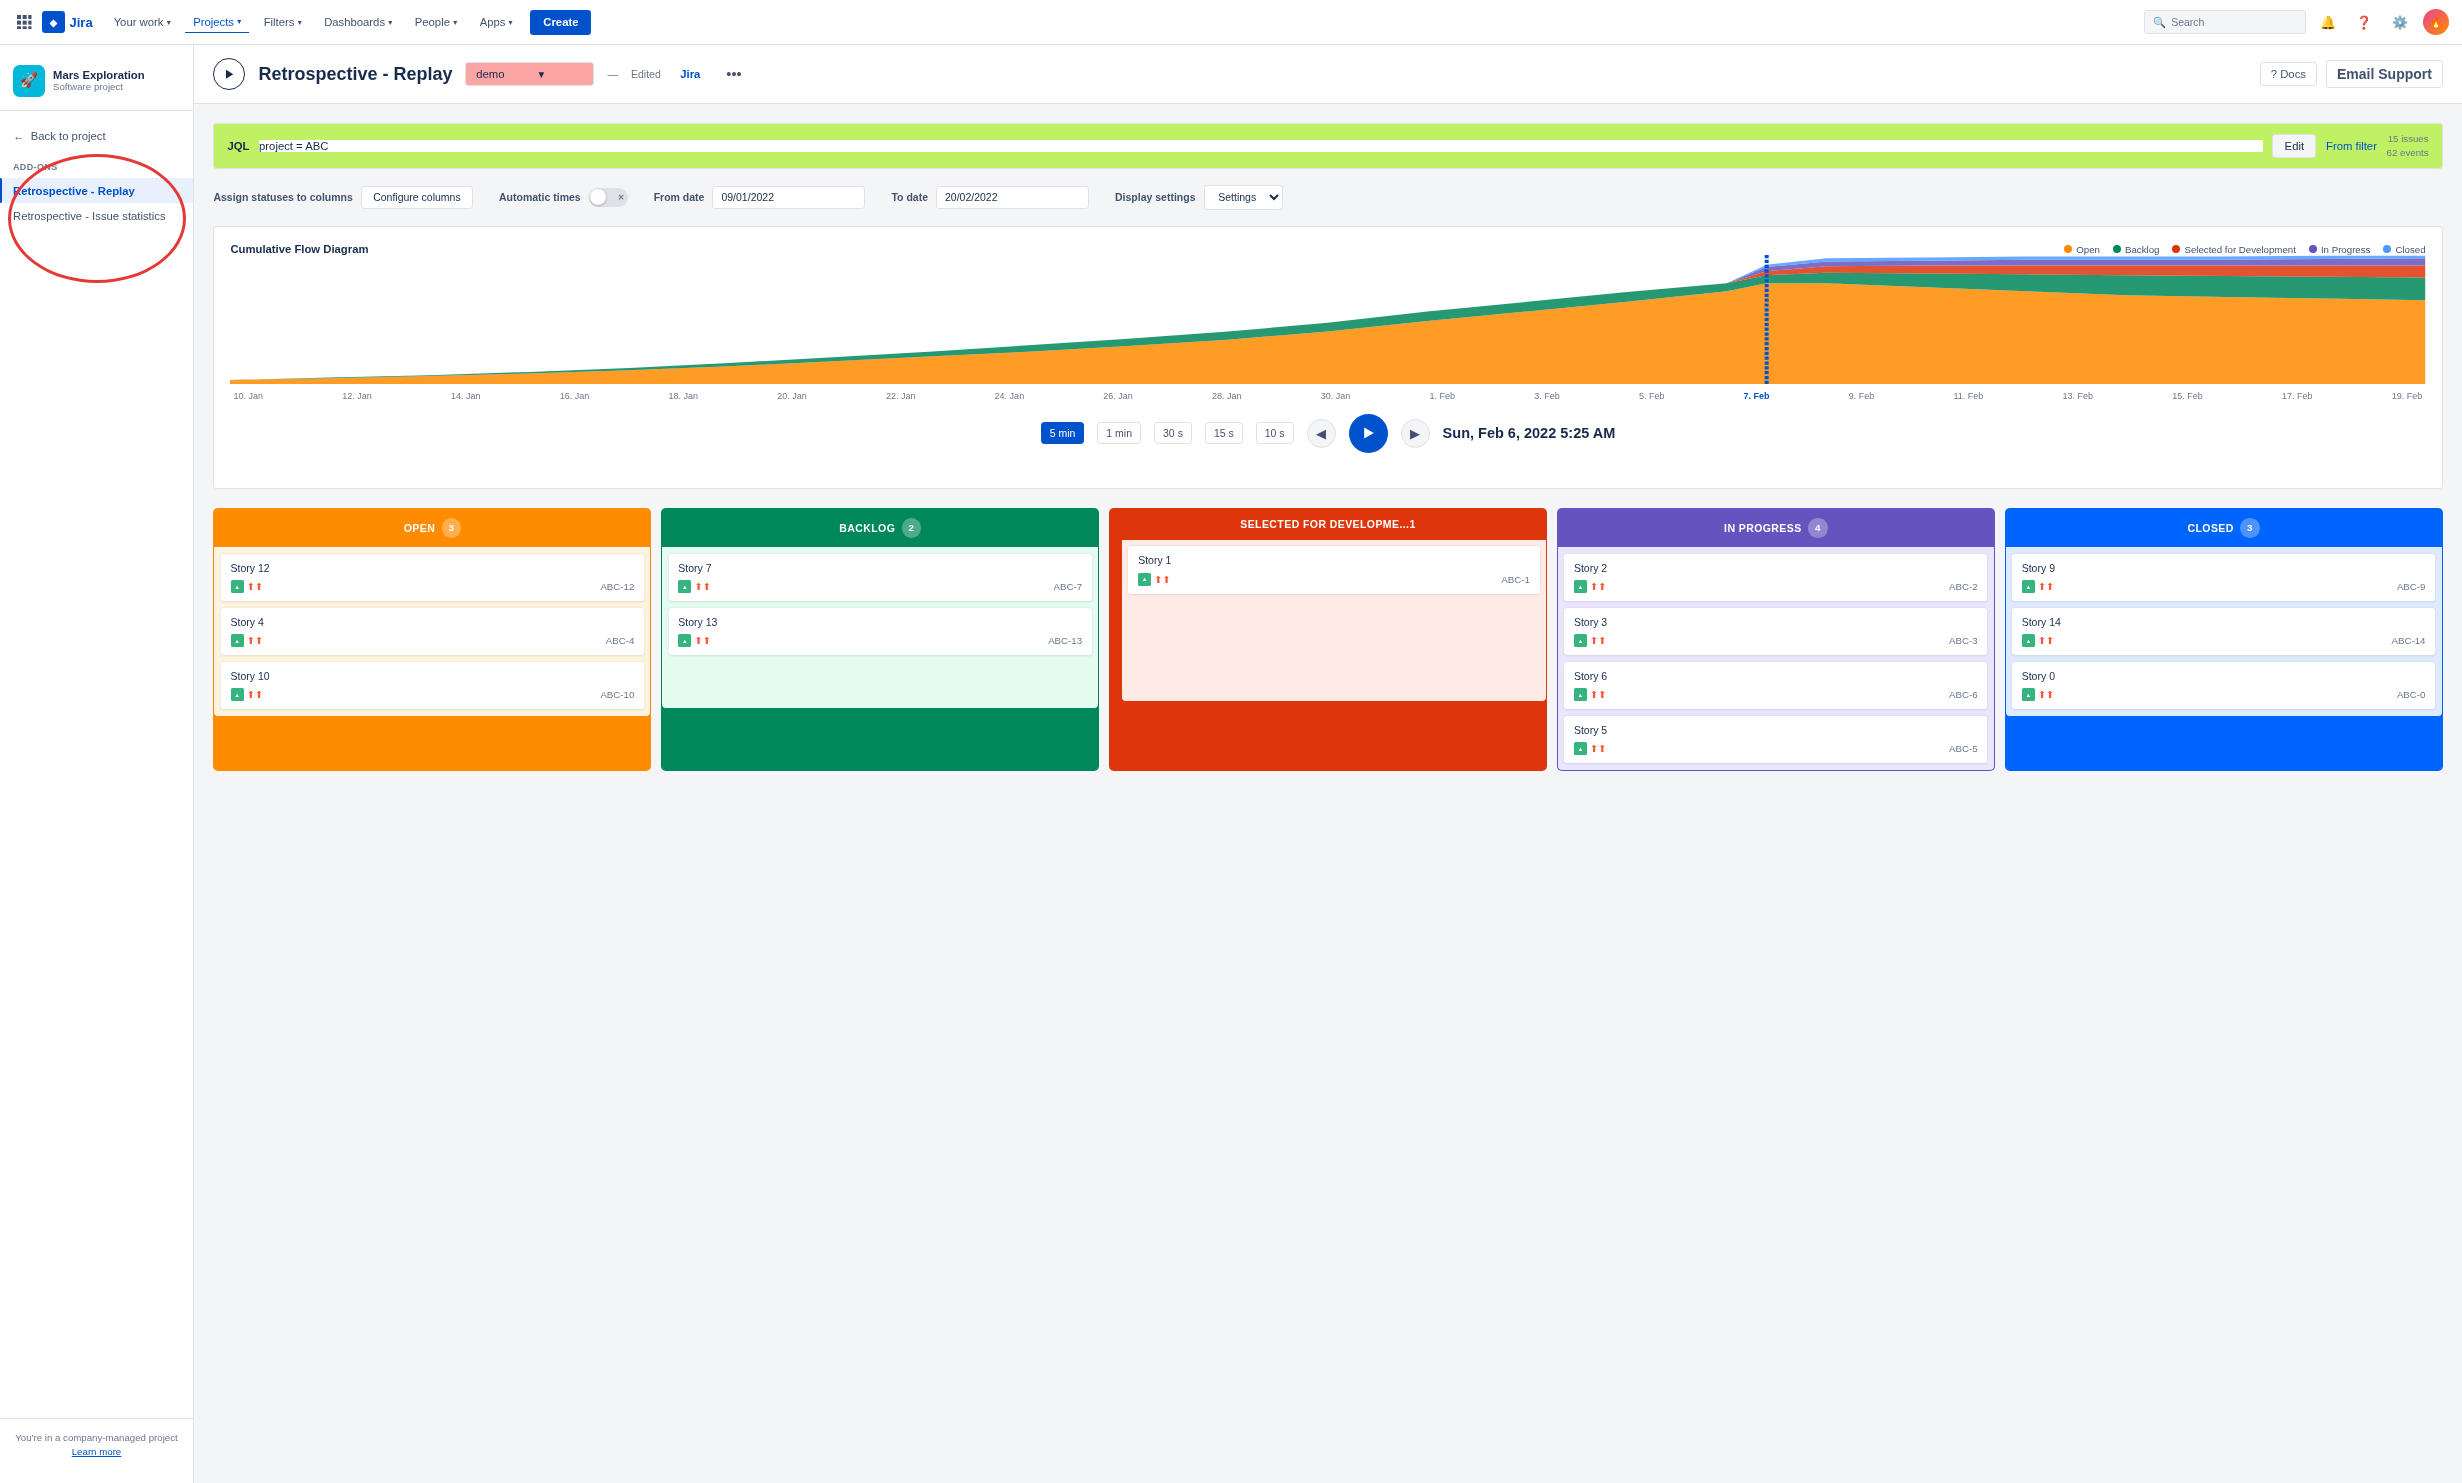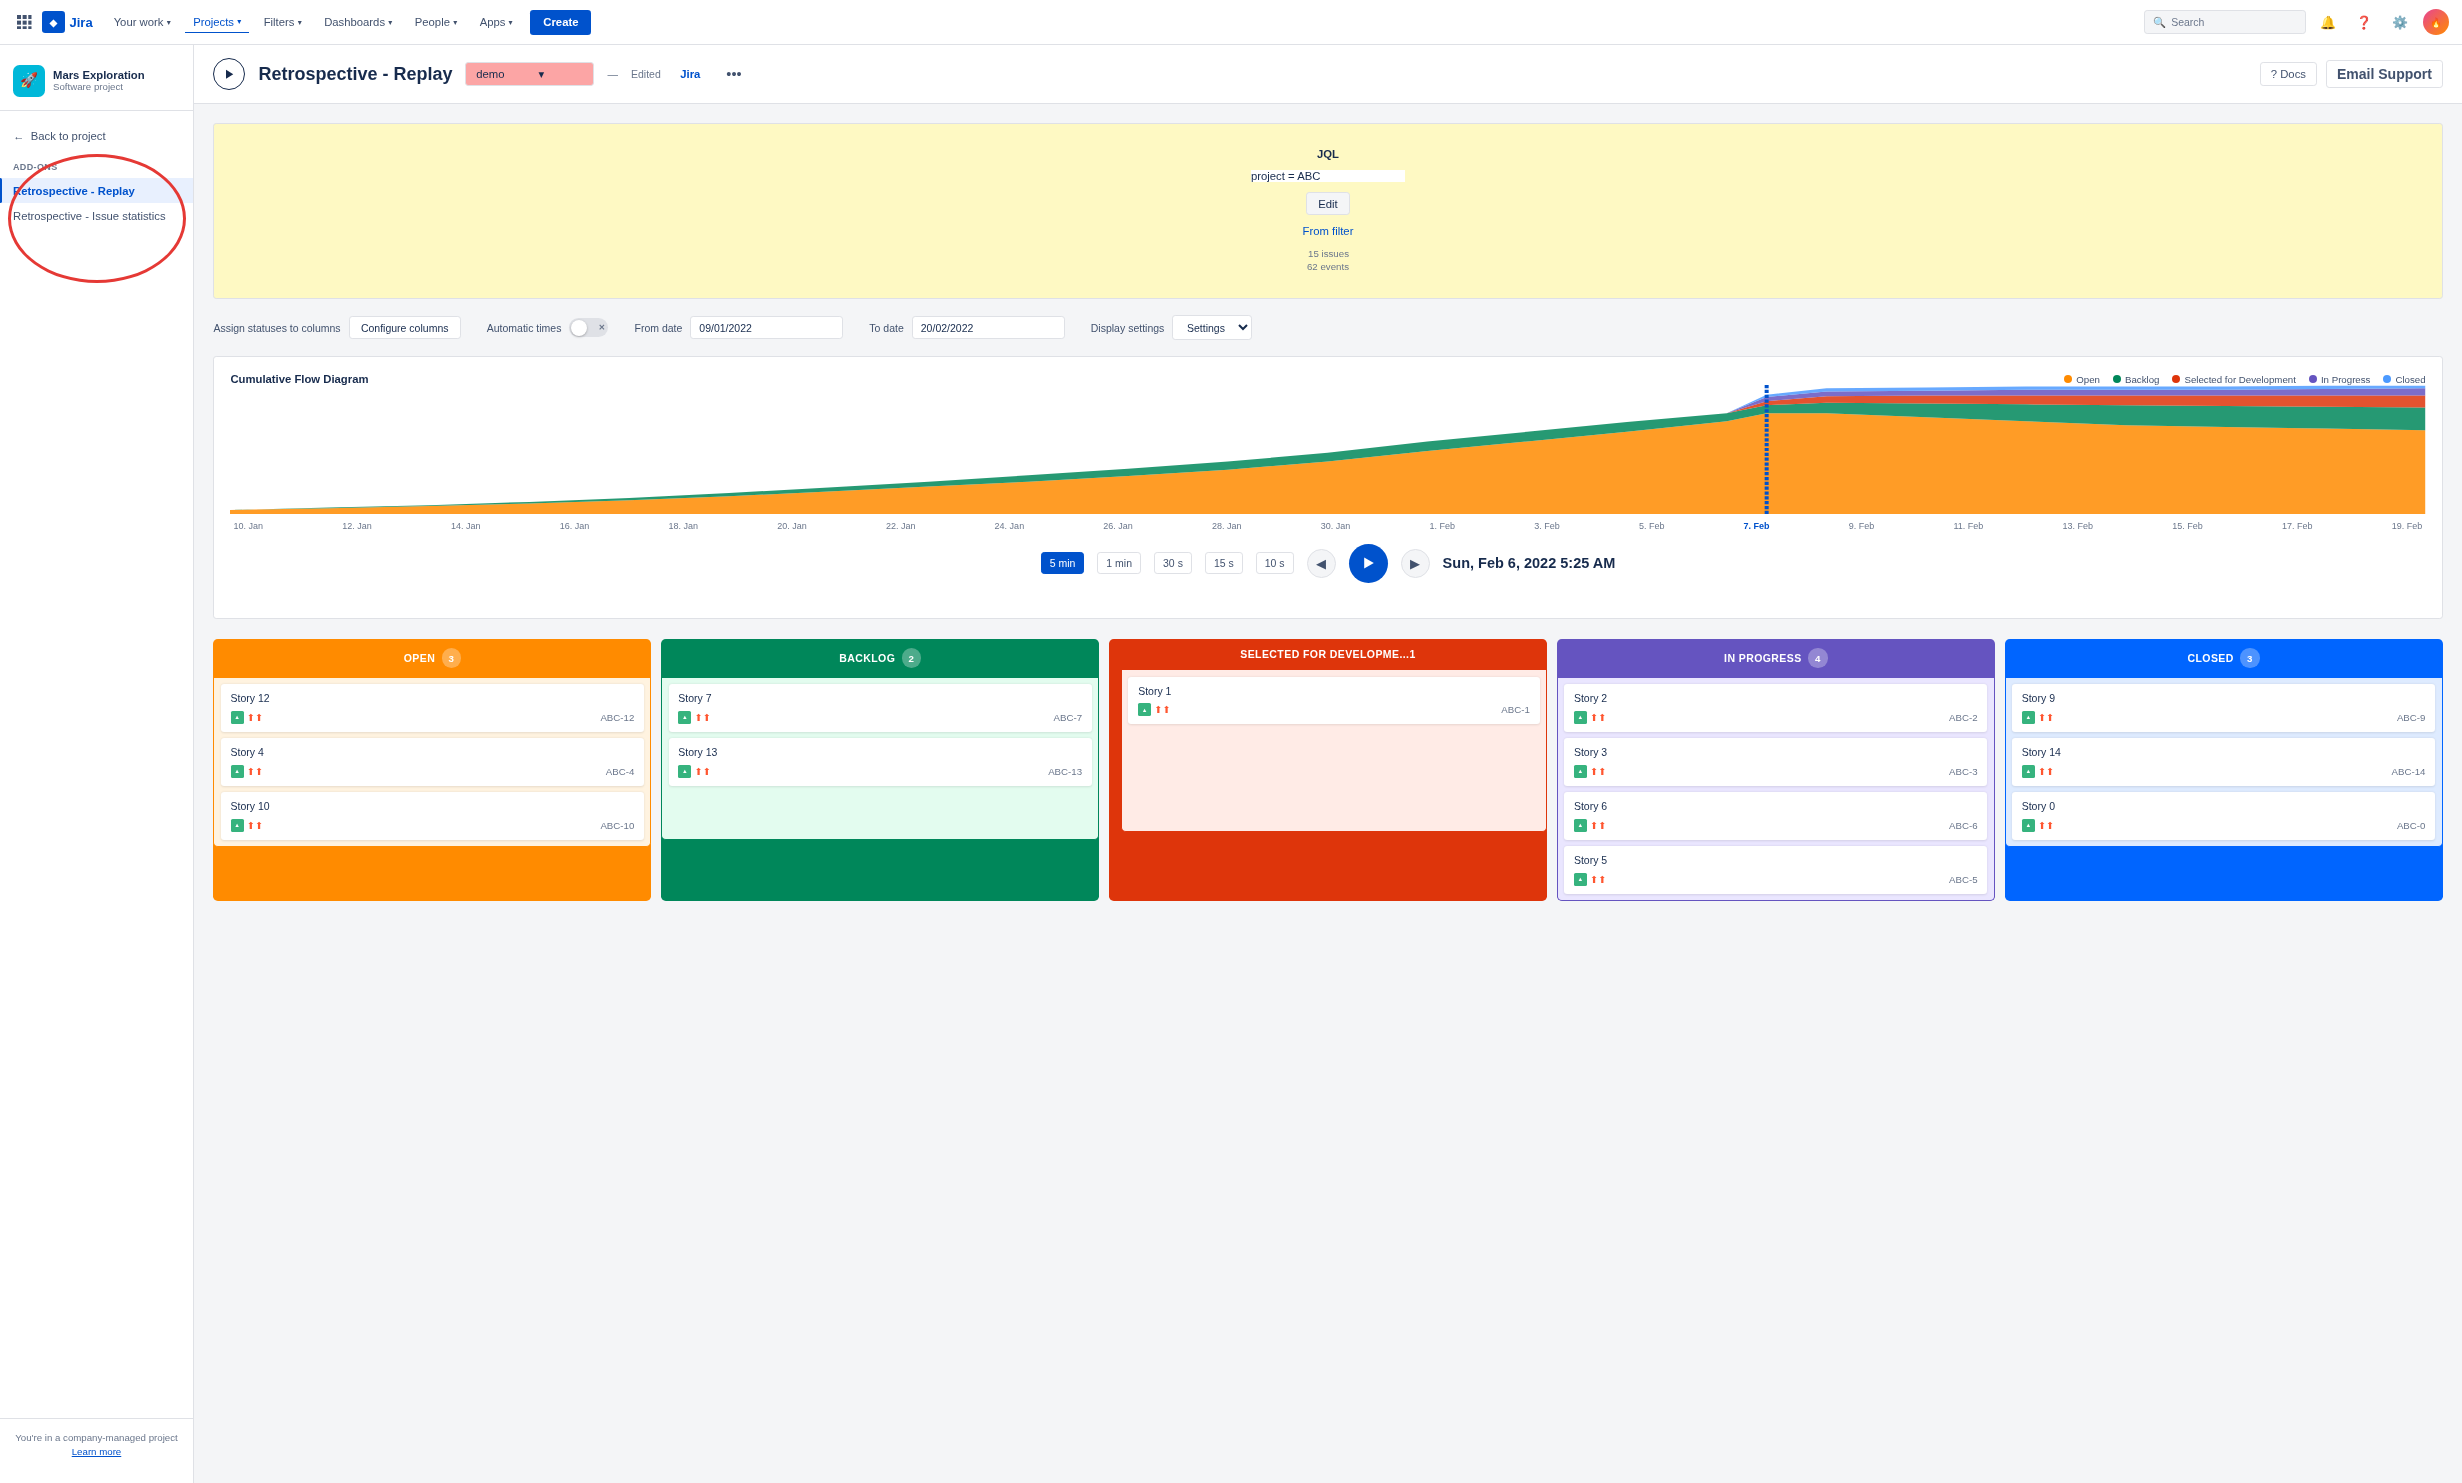--- a/index.html
+++ b/index.html
@@ -55,31 +55,31 @@
     .save-btn { background: none; border: none; color: #0052cc; font-size: 11.3px; font-weight: 600; cursor: pointer; padding: 3.2px 6.5px; }
     .more-btn { background: none; border: none; color: #42526e; font-size: 14.5px; cursor: pointer; padding: 3.2px 6.5px; }
     .header-right { margin-left: auto; display: flex; align-items: center; gap: 9.7px; }
     .docs-btn { display: flex; align-items: center; gap: 4.8px; color: #42526e; font-size: 11.3px; cursor: pointer; padding: 4.8px 9.7px; border: 0.8px solid #dfe1e6; border-radius: 3.2px; background: #fff; }
     .email-support-btn { background: #fff; border: 0.8px solid #dfe1e6; border-radius: 3.2px; padding: 4.8px 9.7px; font-size: 14px; color: #42526e; cursor: pointer; font-weight: 600; }
 
     
     .content { padding: 19.4px; }
 
     
-    .jql-bar { display: flex; align-items: center; gap: 9.7px; background: #fef9c3; border: 0.8px solid #dfe1e6; border-radius: 3.2px; padding: 24px 13px; margin-bottom: 16px; flex-direction: column; }
+    .jql-bar { display: flex; align-items: center; gap: 9.7px; background: #bef264; border: 0.8px solid #dfe1e6; border-radius: 3.2px; padding: 8px 13px; margin-bottom: 16px; }
     .jql-label { font-weight: 700; font-size: 11.3px; color: #172b4d; flex-shrink: 0; }
     .jql-input { flex: 1; border: none; outline: none; font-size: 11.3px; color: #172b4d; }
     .jql-edit-btn { background: #f4f5f7; border: 0.8px solid #dfe1e6; border-radius: 3.2px; padding: 4.8px 11.3px; font-size: 11.3px; cursor: pointer; color: #172b4d; }
     .jql-filter-btn { color: #0052cc; font-size: 11.3px; cursor: pointer; white-space: nowrap; }
     .jql-stats { font-size: 9.7px; color: #6b778c; white-space: nowrap; text-align: right; line-height: 1.4; }
 
     
     .filter-row { display: flex; align-items: center; gap: 26px; margin-bottom: 16px; flex-wrap: wrap; }
     .filter-group { display: flex; align-items: center; gap: 8px; }
-    .filter-label { font-size: 10.5px; color: #42526e; font-weight: 400; }
+    .filter-label { font-size: 10.5px; color: #42526e; font-weight: 700; }
     .configure-btn { border: 0.8px solid #dfe1e6; border-radius: 3.2px; padding: 4.8px 11.3px; font-size: 10.5px; background: #fff; cursor: pointer; color: #172b4d; }
     .toggle-wrap { display: flex; align-items: center; }
     .toggle { width: 39px; height: 19.4px; background: #dfe1e6; border-radius: 9.7px; position: relative; cursor: pointer; display: flex; align-items: center; }
     .toggle-knob { width: 16px; height: 16px; background: white; border-radius: 50%; position: absolute; left: 1.6px; box-shadow: 0 0.8px 2.4px rgba(0,0,0,0.3); }
     .toggle-x { position: absolute; right: 3.2px; font-size: 8px; color: #6b778c; font-weight: 700; }
     .date-input { border: 0.8px solid #dfe1e6; border-radius: 3.2px; padding: 4.8px 8px; font-size: 10.5px; background: #fff; color: #172b4d; cursor: pointer; }
     .settings-select { border: 0.8px solid #dfe1e6; border-radius: 3.2px; padding: 4.8px 9.7px; font-size: 10.5px; background: #fff; color: #172b4d; cursor: pointer; }
 
     
     .chart-section { background: #fff; border: 0.8px solid #dfe1e6; border-radius: 3.2px; padding: 16px; margin-bottom: 19.4px; }

